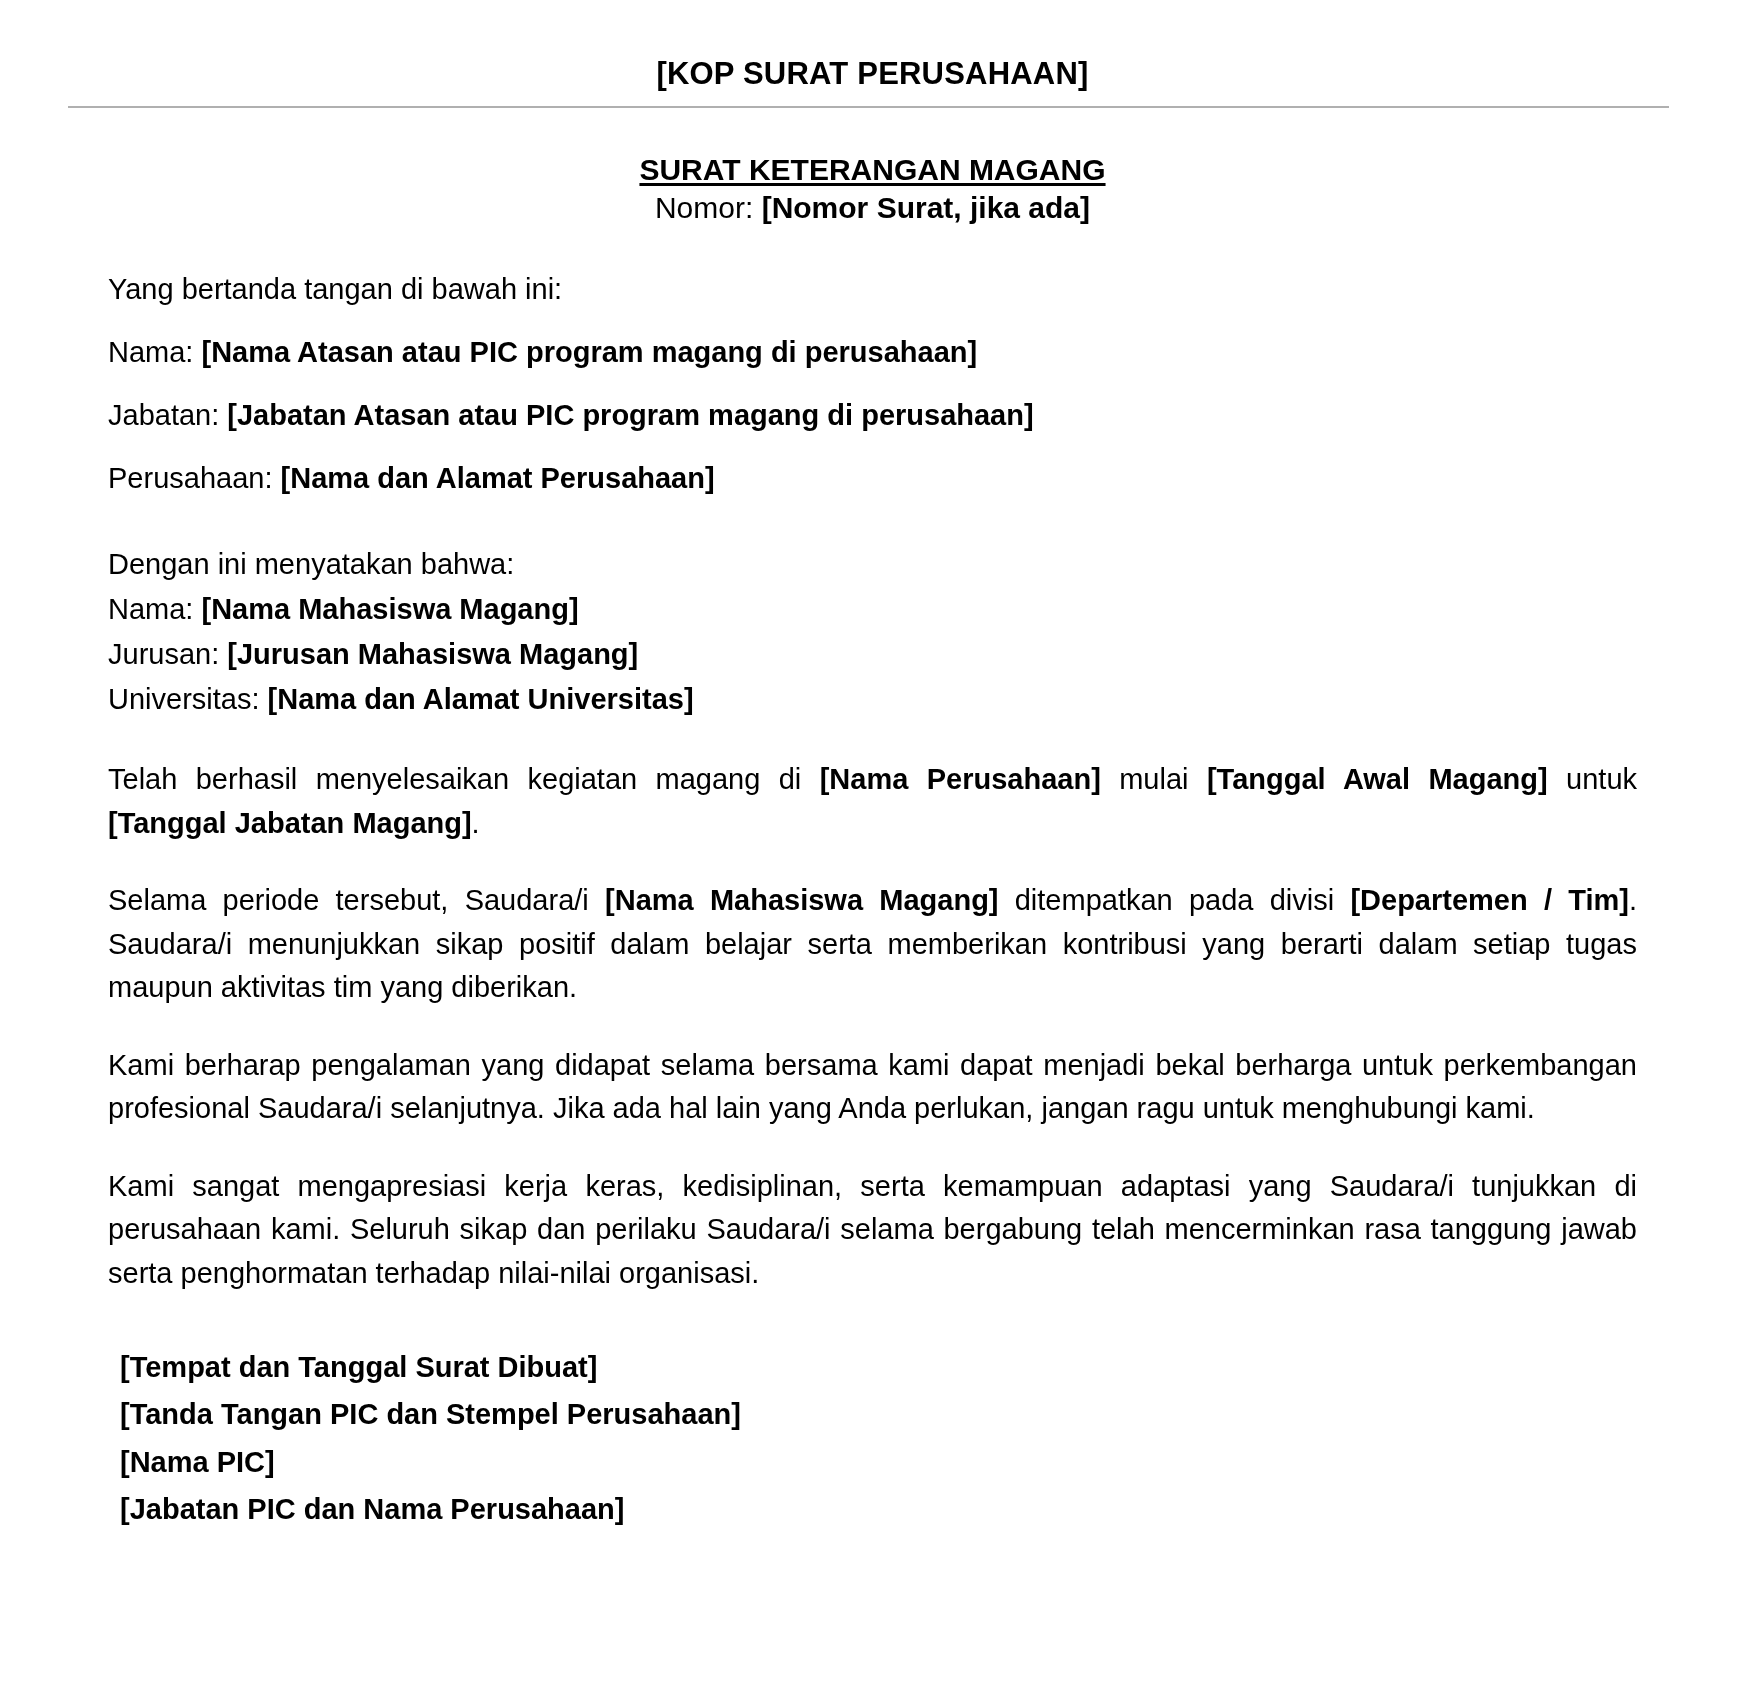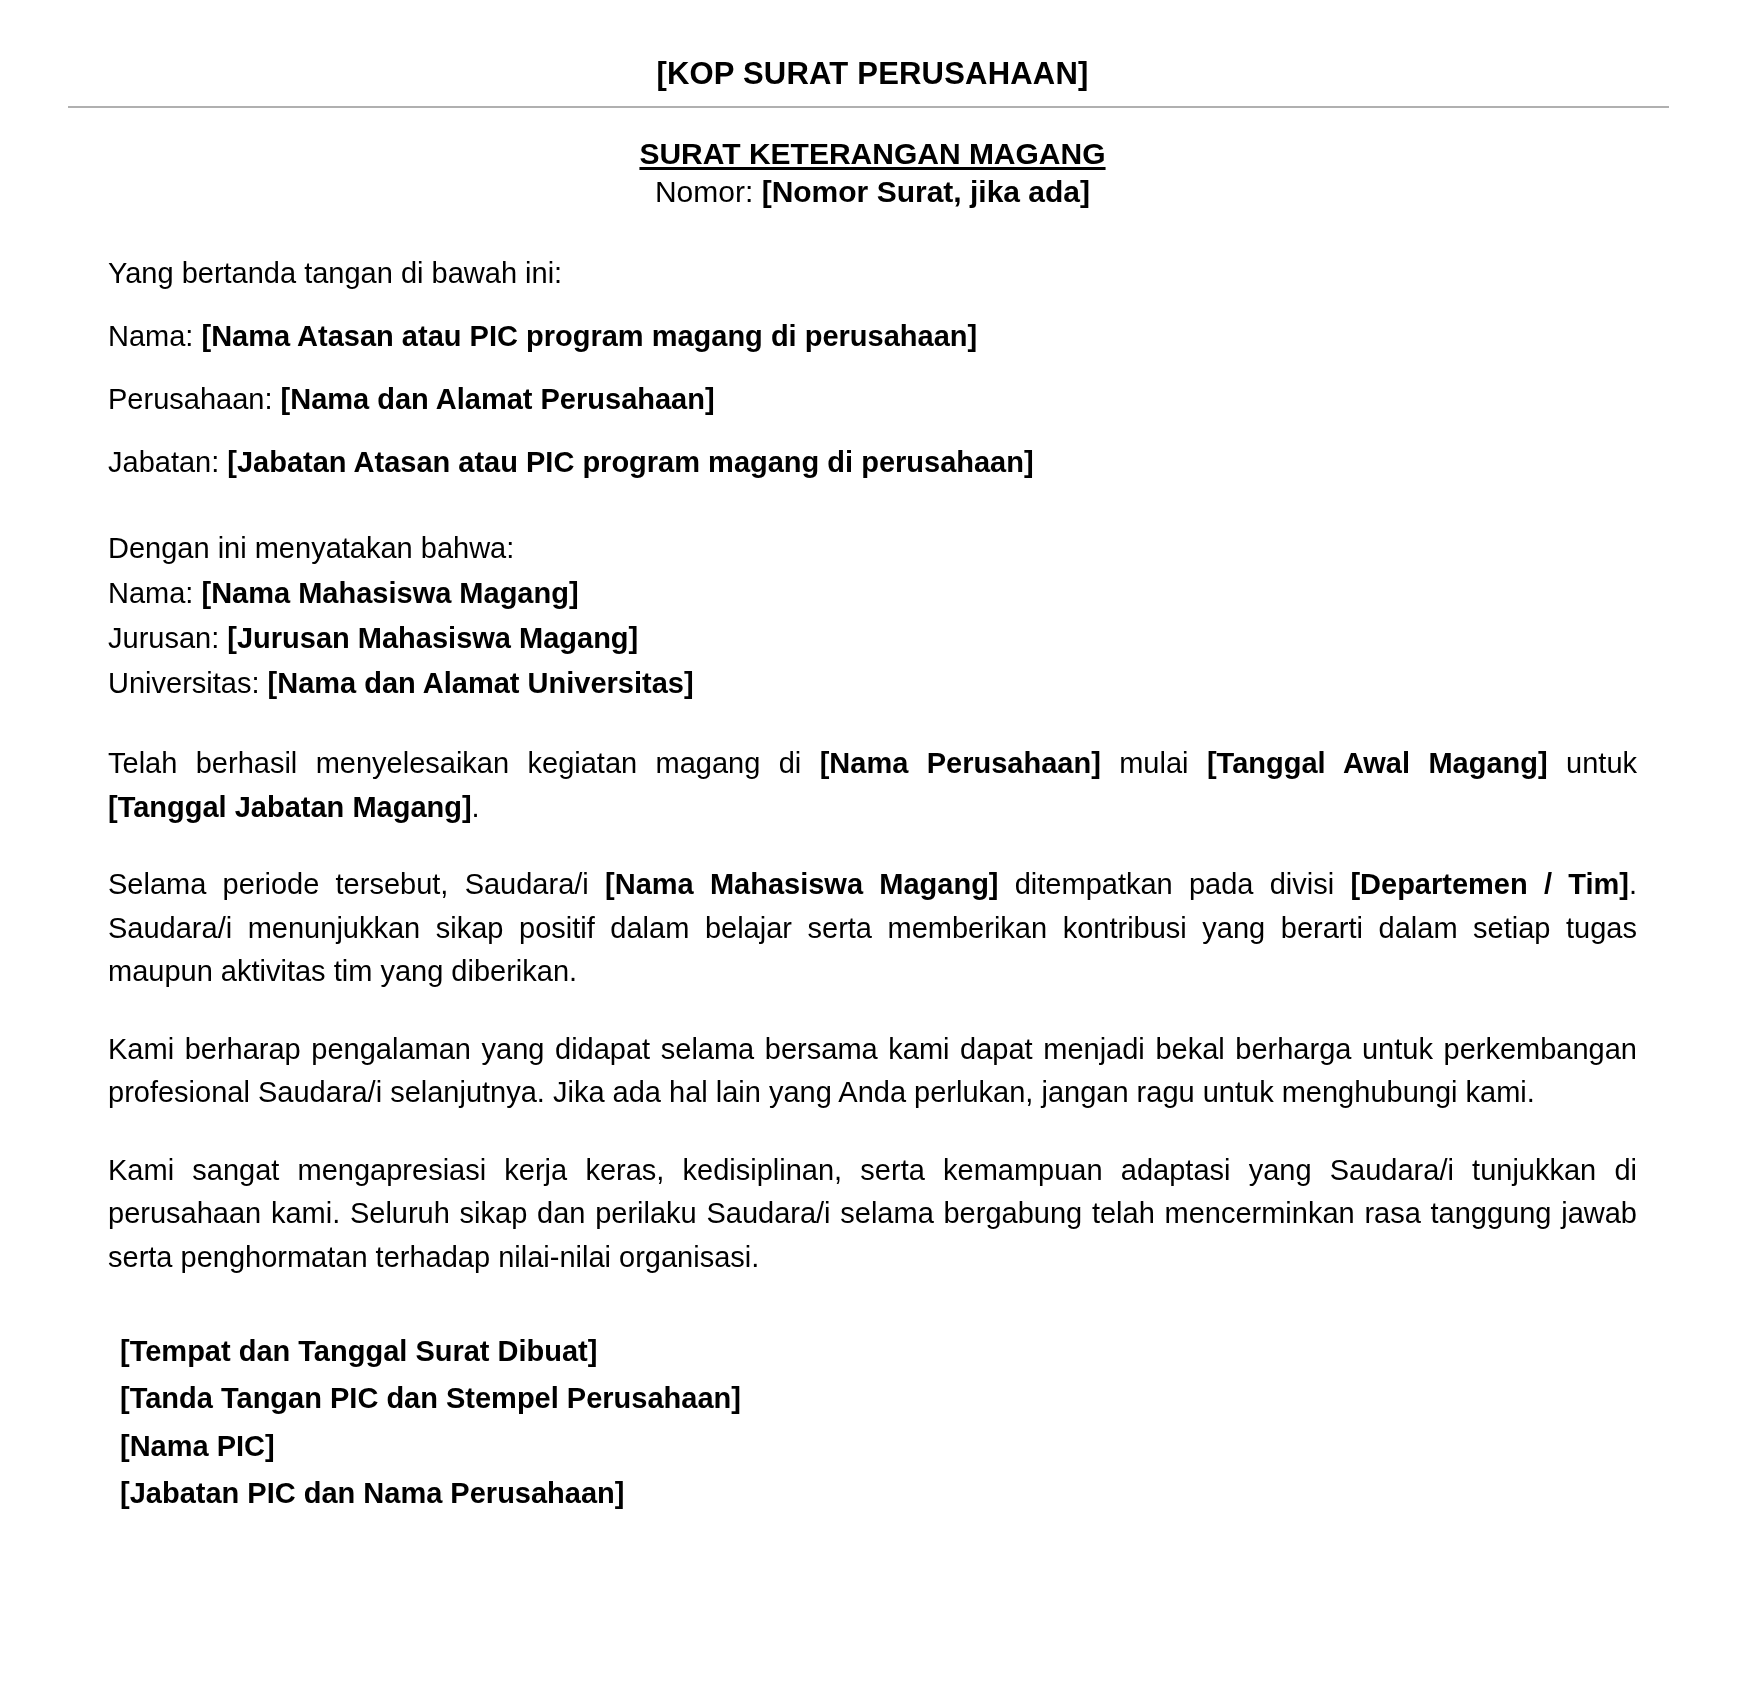--- a/index.html
+++ b/index.html
@@ -35,21 +35,21 @@
   .rule {
     border: 0;
     border-top: 2px solid #b0b0b0;
     margin: 0 -32px 0 -40px;
     height: 0;
   }
 
   
   .title-block {
     text-align: center;
-    margin-top: 28px;
+    margin-top: 44px;
   }
   .doc-title {
     font-weight: bold;
     font-size: 30px;
     text-decoration: underline;
     text-underline-offset: 3px;
     line-height: 1.18;
   }
   .doc-number {
     font-size: 30px;
@@ -113,27 +113,27 @@
   <div class="body">
 
     <div class="line">Yang bertanda tangan di bawah ini:</div>
 
     <div class="line">
       <span>Nama:</span>
       <span class="ph">[Nama Atasan atau PIC program magang di perusahaan]</span>
     </div>
 
     <div class="line">
-      <span>Perusahaan:</span>
-      <span class="ph">[Nama dan Alamat Perusahaan]</span>
+      <span>Jabatan:</span>
+      <span class="ph">[Jabatan Atasan atau PIC program magang di perusahaan]</span>
     </div>
 
     <div class="line">
-      <span>Jabatan:</span>
-      <span class="ph">[Jabatan Atasan atau PIC program magang di perusahaan]</span>
+      <span>Perusahaan:</span>
+      <span class="ph">[Nama dan Alamat Perusahaan]</span>
     </div>
 
     <div class="gap-sm"></div>
 
     <div class="line tight">Dengan ini menyatakan bahwa:</div>
 
     <div class="line tight">
       <span>Nama:</span>
       <span class="ph">[Nama Mahasiswa Magang]</span>
     </div>

